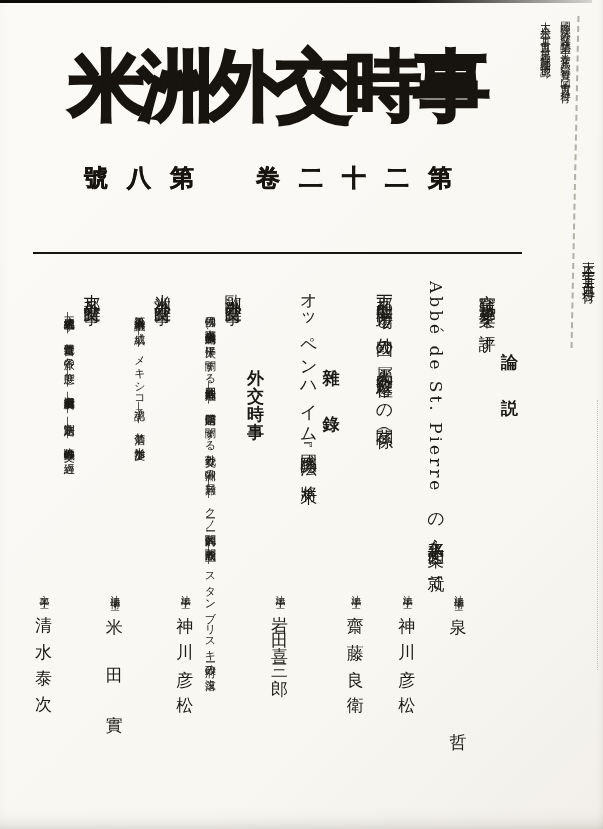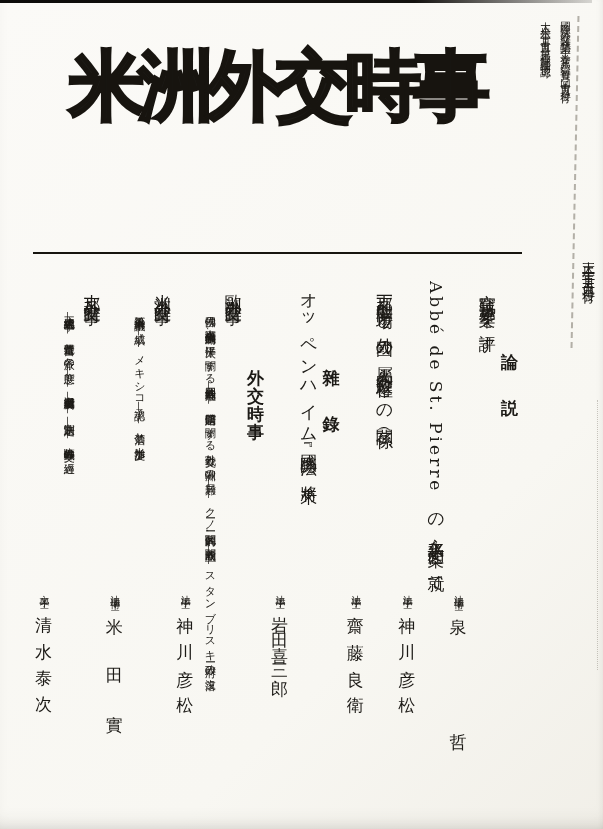--- a/index.html
+++ b/index.html
@@ -80,20 +80,21 @@
   <div class="squiggle2"></div>
 
   <div class="colophon">
     <div class="c-issue-date">大正十二年十一月十五日發行</div>
     <div class="c-serial">國際法外交雜誌第二十二卷第八號（毎月一回十五日發行）</div>
     <div class="c-postal">大正六年十月十五日第三種郵便物認可</div>
   </div>
 
   <div class="title-line">米洲外交時事</div>
 
+  <div class="volume-line">號八第　卷二十二第</div>
 
 
   <div class="rule"></div>
 
   <div class="toc">
       <div class="section-head" style="letter-spacing: 46px; margin-top: 58px;">論説</div>
       <div class="entry">
         <div class="entry-title">空戰法規草案を評す</div>
         <div class="entry-author"><span class="degree">法學博士</span><span class="name" style="letter-spacing: 114px;">泉哲</span></div>
       </div>

